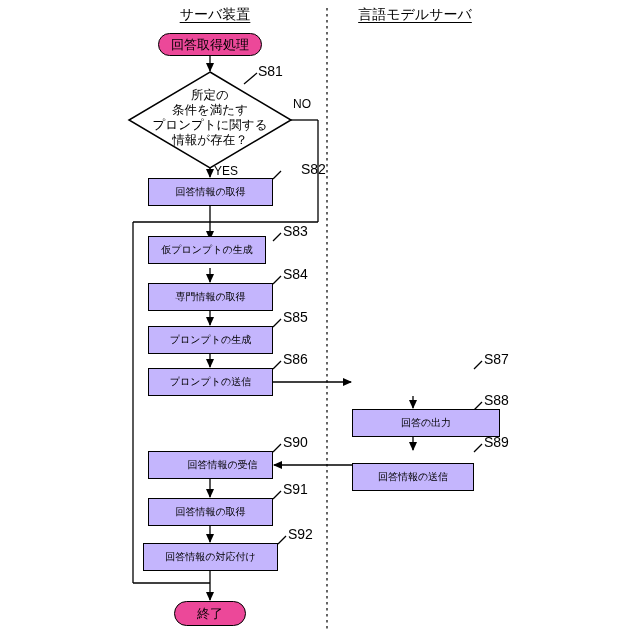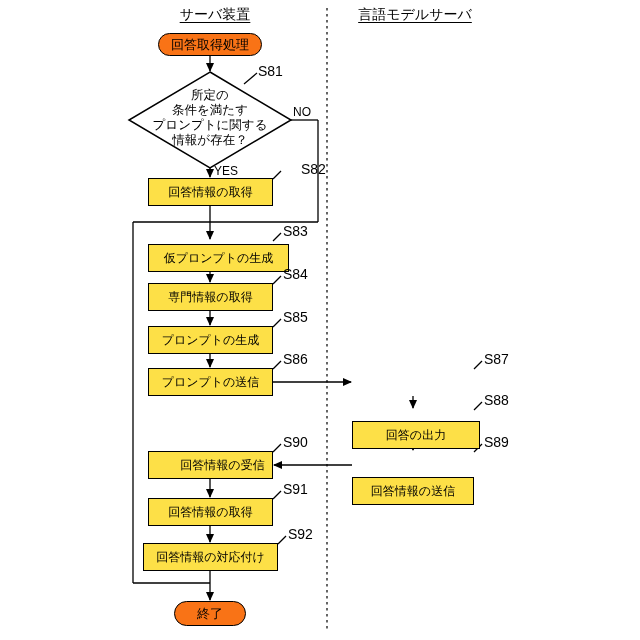--- a/index.html
+++ b/index.html
@@ -1,24 +1,24 @@
 <!DOCTYPE html>
 <html><head>
 <meta charset="utf-8">
 <style>
   html,body{margin:0;padding:0;background:#fff;}
   #fig{position:relative;width:640px;height:640px;background:#fff;
        font-family:"Liberation Sans","DejaVu Sans",sans-serif;color:#000;overflow:hidden;}
   #wires{position:absolute;left:0;top:0;width:640px;height:640px;}
   .hdr{position:absolute;text-align:center;font-size:14px;font-weight:normal;
        text-decoration:underline;text-underline-offset:3px;}
-  .box{position:absolute;height:28px;border:1.5px solid #000;background:#fde047;
+  .box{position:absolute;height:28px;border:1.5px solid #000;background:#c4b5fd;
        box-sizing:border-box;display:flex;align-items:center;justify-content:center;
-       font-size:12px;white-space:nowrap;}
-  .terminal{position:absolute;border:1.5px solid #000;background:#f97316;border-radius:13px;
+       font-size:10px;white-space:nowrap;}
+  .terminal{position:absolute;border:1.5px solid #000;background:#ec4899;border-radius:13px;
        box-sizing:border-box;display:flex;align-items:center;justify-content:center;
        font-size:13px;white-space:nowrap;}
   .slabel{position:absolute;font-size:14px;white-space:nowrap;}
   .branch{position:absolute;font-size:12px;white-space:nowrap;}
   .dtext{position:absolute;left:133px;top:88px;width:154px;text-align:center;
        font-size:12.5px;line-height:15px;}
 </style>
 </head>
 <body>
 
@@ -75,34 +75,34 @@
 
   <div class="terminal" style="left:158px;top:33px;width:104px;height:23px;">回答取得処理</div>
 
   <div class="dtext">
     <span>所定の</span><br>
     <span>条件を満たす</span><br>
     <span>プロンプトに関する</span><br>
     <span>情報が存在？</span>
   </div>
 
-  <div class="branch" style="left:293px;top:105px;">NO</div>
+  <div class="branch" style="left:293px;top:97px;">NO</div>
   <div class="branch" style="left:214px;top:164px;">YES</div>
 
   <div class="box" style="left:148px;top:178px;width:125px;">回答情報の取得</div>
-  <div class="box" style="left:148px;top:244px;width:141px;">仮プロンプトの生成</div>
+  <div class="box" style="left:148px;top:236px;width:118px;">仮プロンプトの生成</div>
   <div class="box" style="left:148px;top:326px;width:125px;">プロンプトの生成</div>
   <div class="box" style="left:148px;top:283px;width:125px;">専門情報の取得</div>
   <div class="box" style="left:148px;top:368px;width:125px;">プロンプトの送信</div>
   <div class="box" style="left:148px;top:451px;width:125px;padding-left:24px;">回答情報の受信</div>
   <div class="box" style="left:148px;top:498px;width:125px;">回答情報の取得</div>
   <div class="box" style="left:143px;top:543px;width:135px;">回答情報の対応付け</div>
 
-  <div class="box" style="left:352px;top:421px;width:128px;">回答の出力</div>
-  <div class="box" style="left:352px;top:477px;width:122px;">回答情報の送信</div>
+  <div class="box" style="left:352px;top:409px;width:148px;">回答の出力</div>
+  <div class="box" style="left:352px;top:463px;width:122px;">回答情報の送信</div>
 
   <div class="terminal" style="left:174px;top:601px;width:72px;height:25px;">終了</div>
 
   <div class="slabel" style="left:258px;top:63px;">S81</div>
   <div class="slabel" style="left:283px;top:161px;margin-left:18px;">S82</div>
   <div class="slabel" style="left:283px;top:223px;">S83</div>
   <div class="slabel" style="left:283px;top:266px;">S84</div>
   <div class="slabel" style="left:283px;top:309px;">S85</div>
   <div class="slabel" style="left:283px;top:351px;">S86</div>
   <div class="slabel" style="left:484px;top:351px;">S87</div>

